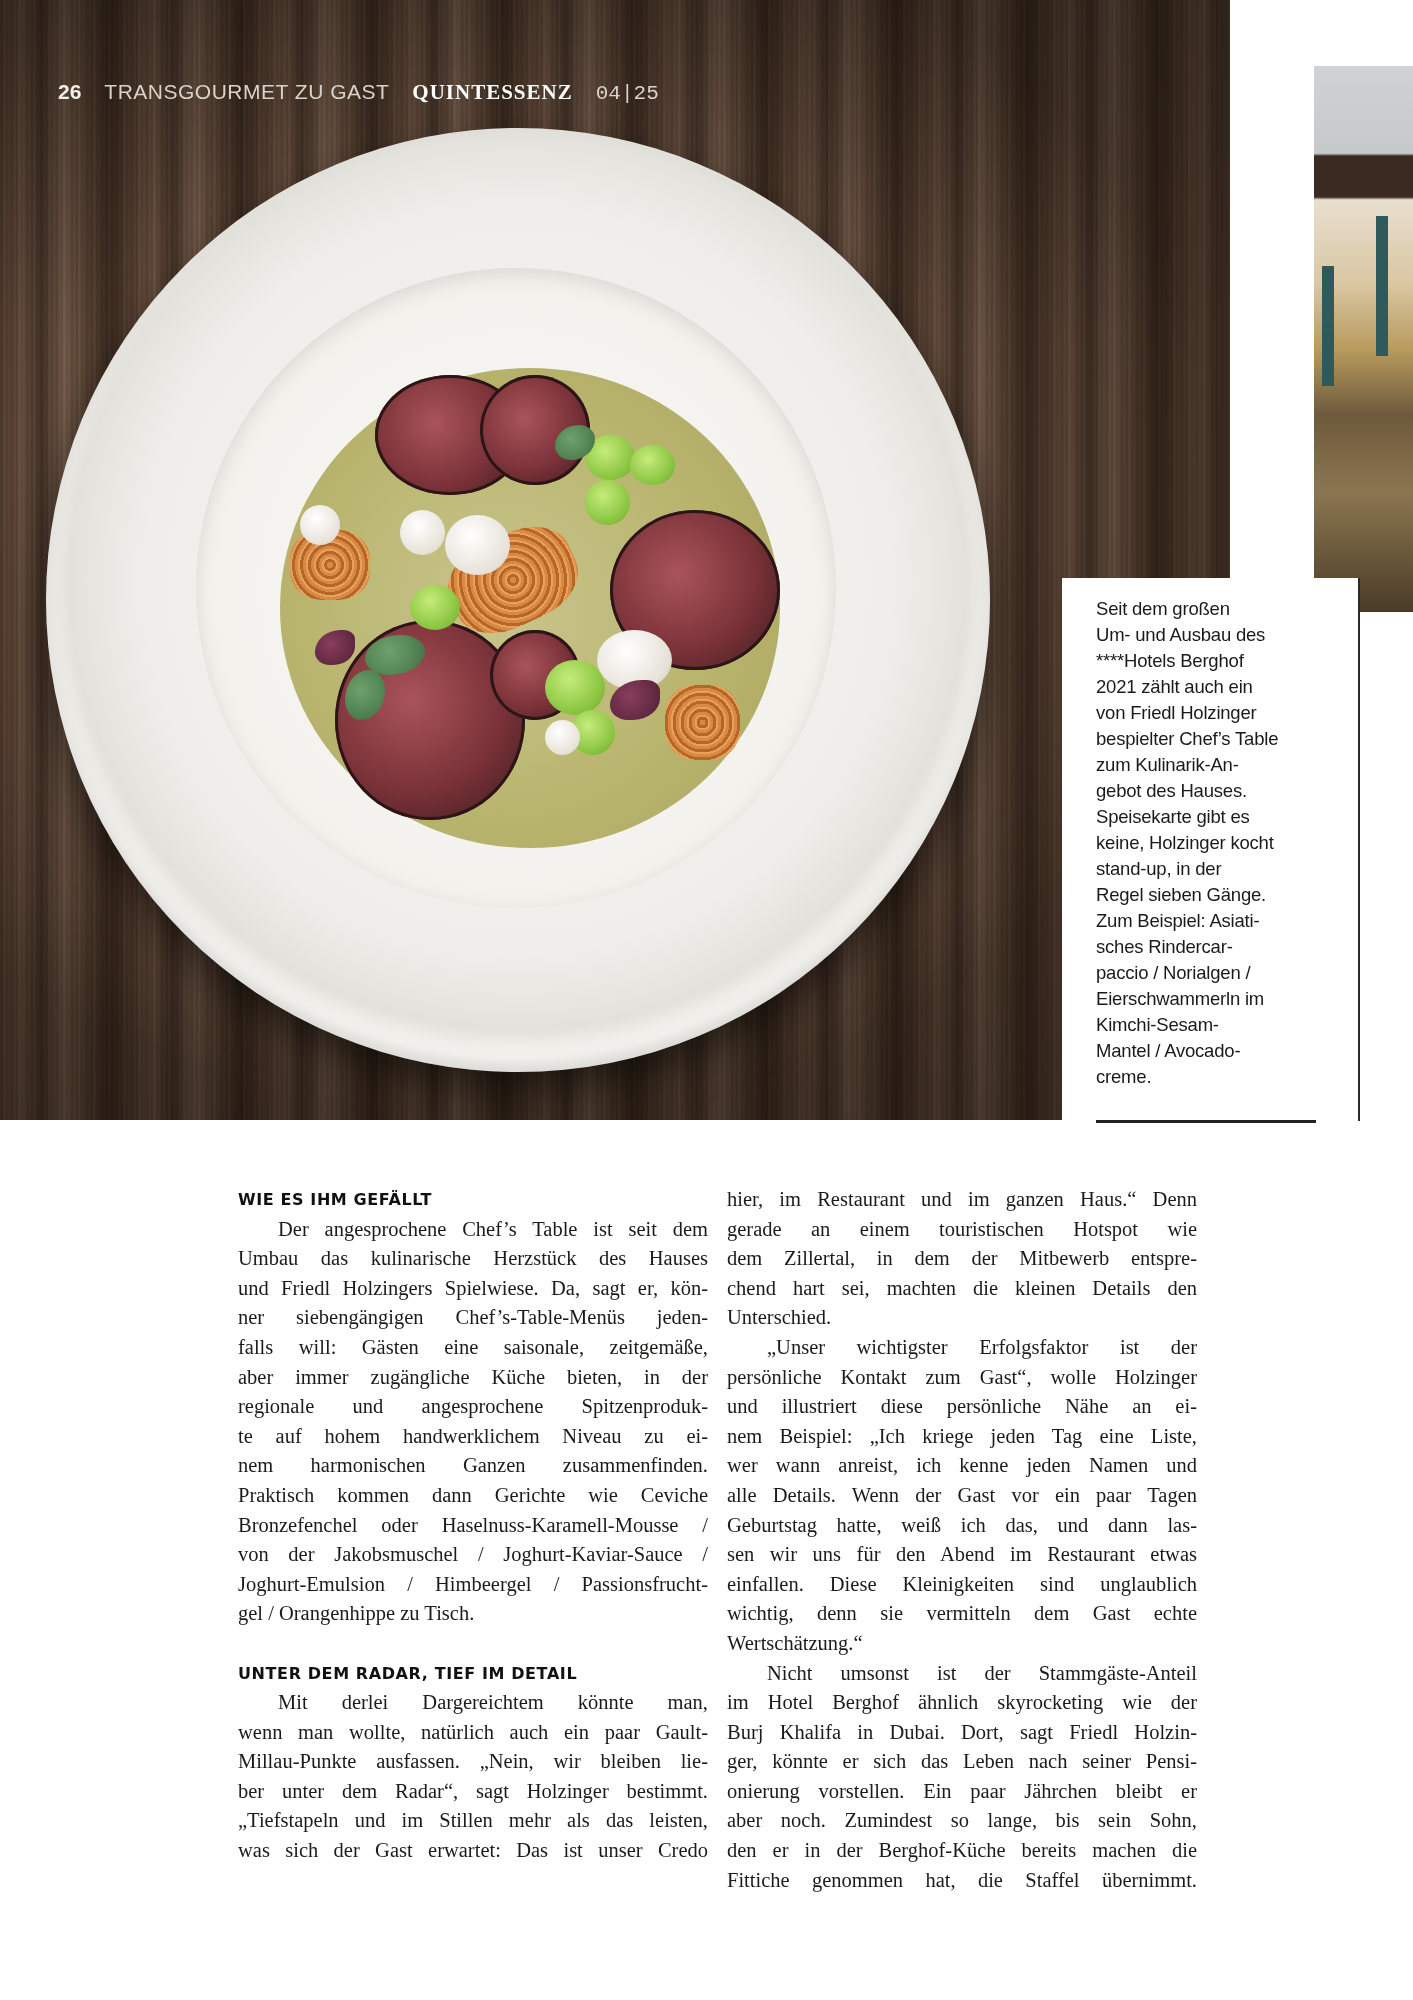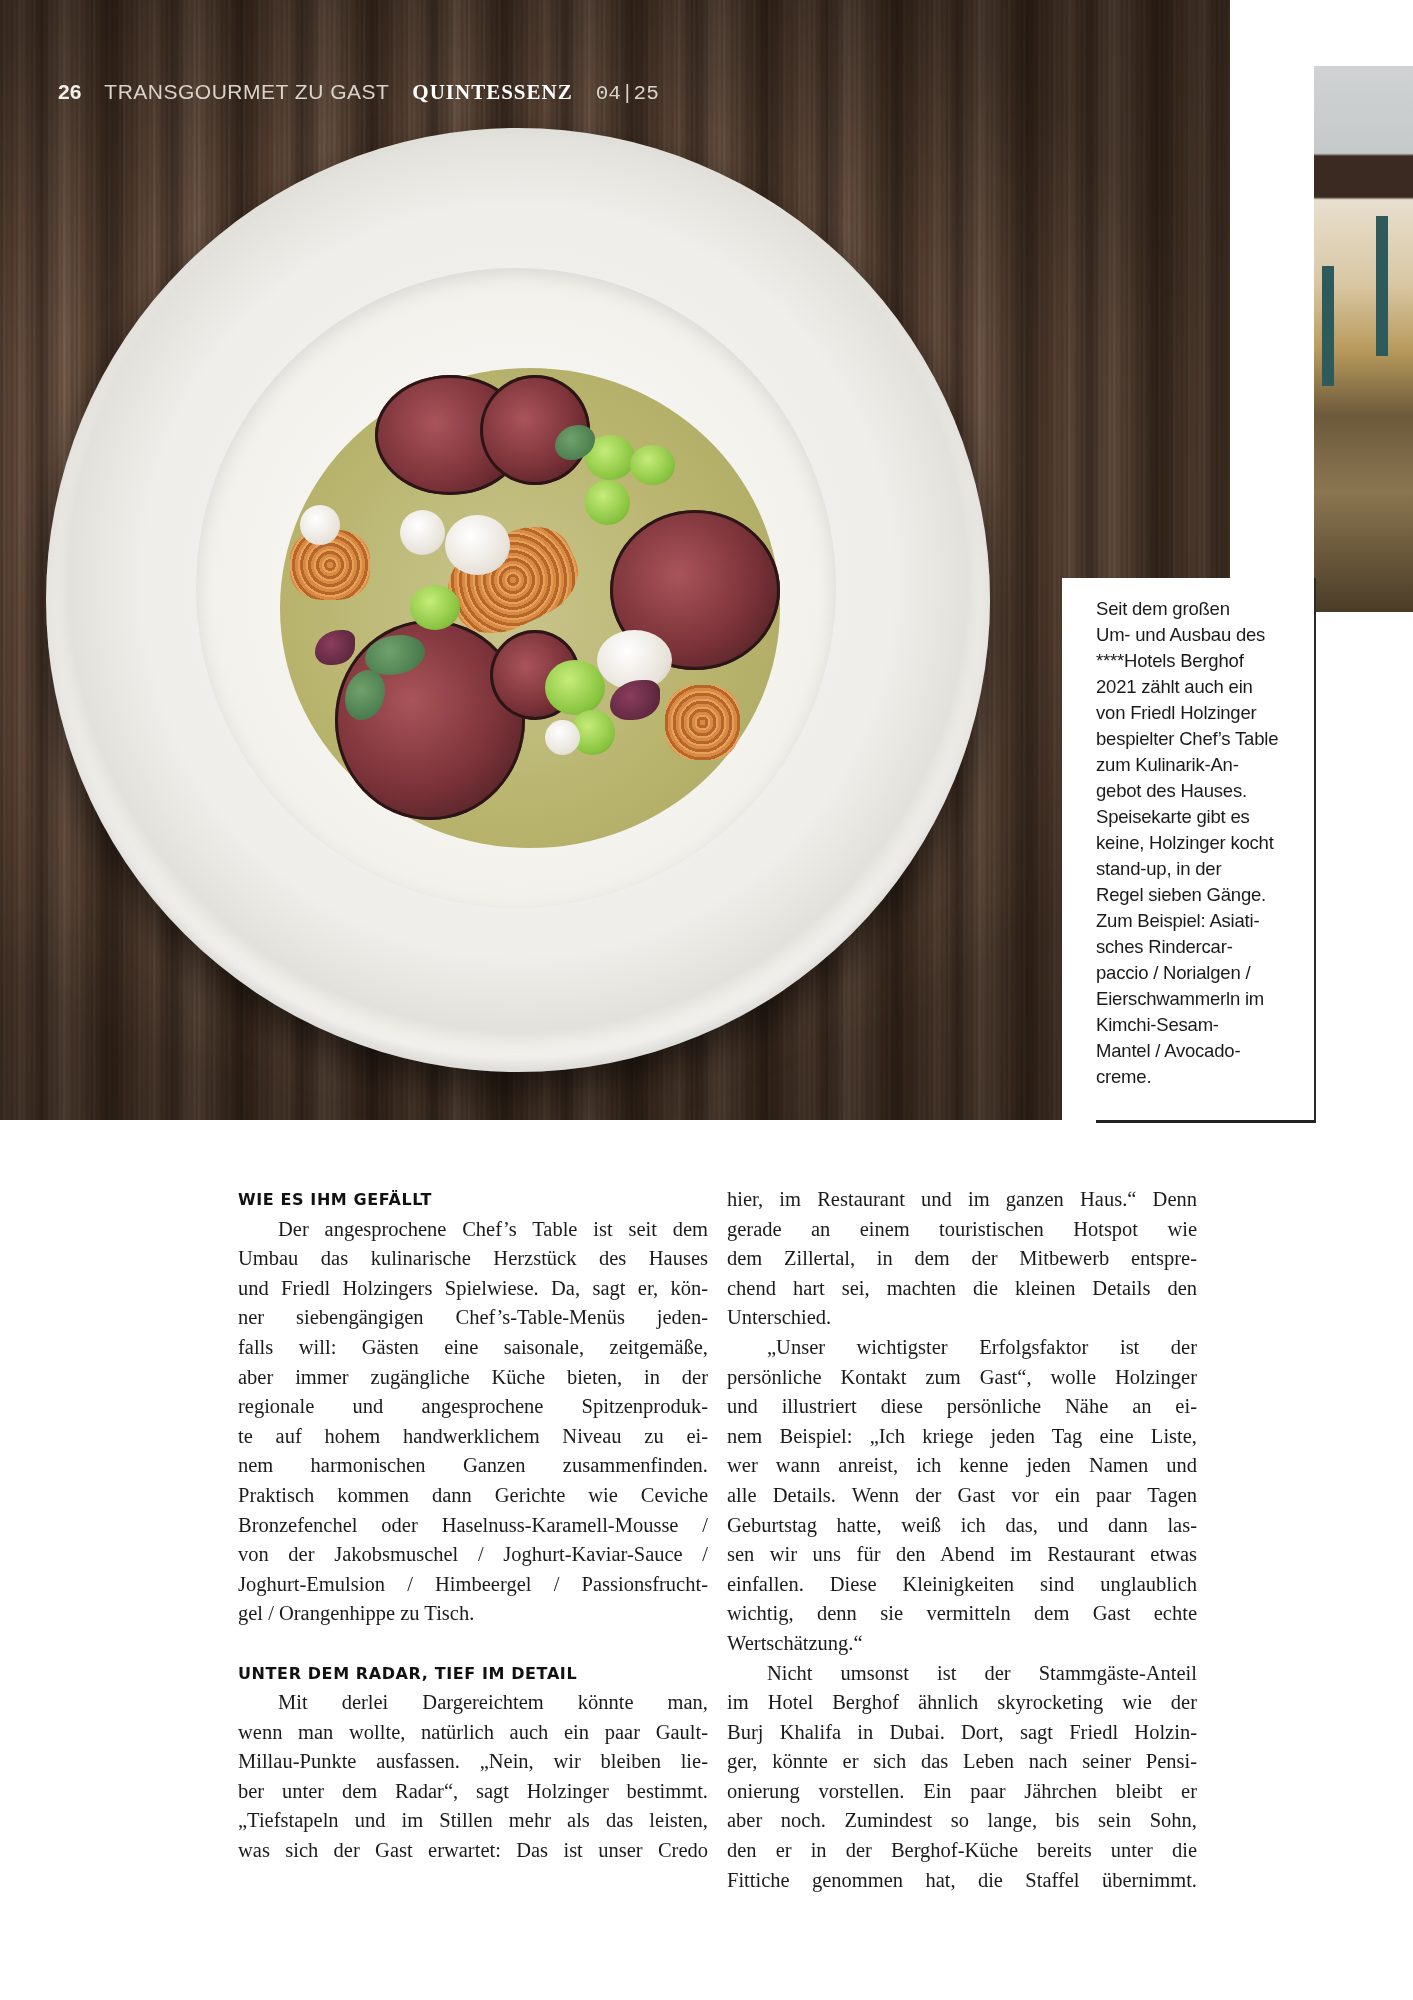--- a/index.html
+++ b/index.html
@@ -63,21 +63,21 @@
   .side-photo {
     position: absolute; left: 1314px; top: 66px; width: 99px; height: 546px; overflow: hidden;
     background: linear-gradient(180deg, #cfd3d3 0%, #c5c9c9 16%, #3b2a22 16.5%, #3b2a22 24%, #e8dfcf 24.5%, #d9c7a3 40%, #b89a5c 52%, #6d5a3c 64%, #8a7650 78%, #4b3c27 100%);
   }
   .side-photo .post { position: absolute; top: 200px; width: 12px; height: 120px; background: #2f5a5c; }
   .side-photo .post.p1 { left: 8px; }
   .side-photo .post.p2 { left: 62px; top: 150px; height: 140px; }
 
   
   .caption {
-    position: absolute; left: 1062px; top: 578px; width: 254px; height: 543px; background: #ffffff; z-index: 6;
+    position: absolute; left: 1062px; top: 578px; width: 298px; height: 543px; background: #ffffff; z-index: 6;
     border-right: 2px solid #2a2a2a;
   }
   .caption-bottom-rule { position: absolute; left: 1096px; top: 1120px; width: 220px; height: 3px; background: #222; z-index: 6; }
   .caption-text {
     position: absolute; left: 34px; top: 18px; width: 210px;
     font-family: "Liberation Sans", sans-serif; font-size: 18.5px; line-height: 26px; color: #1a1a1a; letter-spacing: -0.2px;
   }
   .caption-text span { display: block; white-space: nowrap; }
 
   
@@ -216,15 +216,15 @@
   <span class="line">einfallen. Diese Kleinigkeiten sind unglaublich</span>
   <span class="line">wichtig, denn sie vermitteln dem Gast echte</span>
   <span class="line last">Wertschätzung.“</span>
 
   <span class="line indent">Nicht umsonst ist der Stammgäste-Anteil</span>
   <span class="line">im Hotel Berghof ähnlich skyrocketing wie der</span>
   <span class="line">Burj Khalifa in Dubai. Dort, sagt Friedl Holzin-</span>
   <span class="line">ger, könnte er sich das Leben nach seiner Pensi-</span>
   <span class="line">onierung vorstellen. Ein paar Jährchen bleibt er</span>
   <span class="line">aber noch. Zumindest so lange, bis sein Sohn,</span>
-  <span class="line">den er in der Berghof-Küche bereits unter die</span>
+  <span class="line">den er in der Berghof-Küche bereits machen die</span>
   <span class="line">Fittiche genommen hat, die Staffel übernimmt.</span>
 </div>
 
 </body></html>

